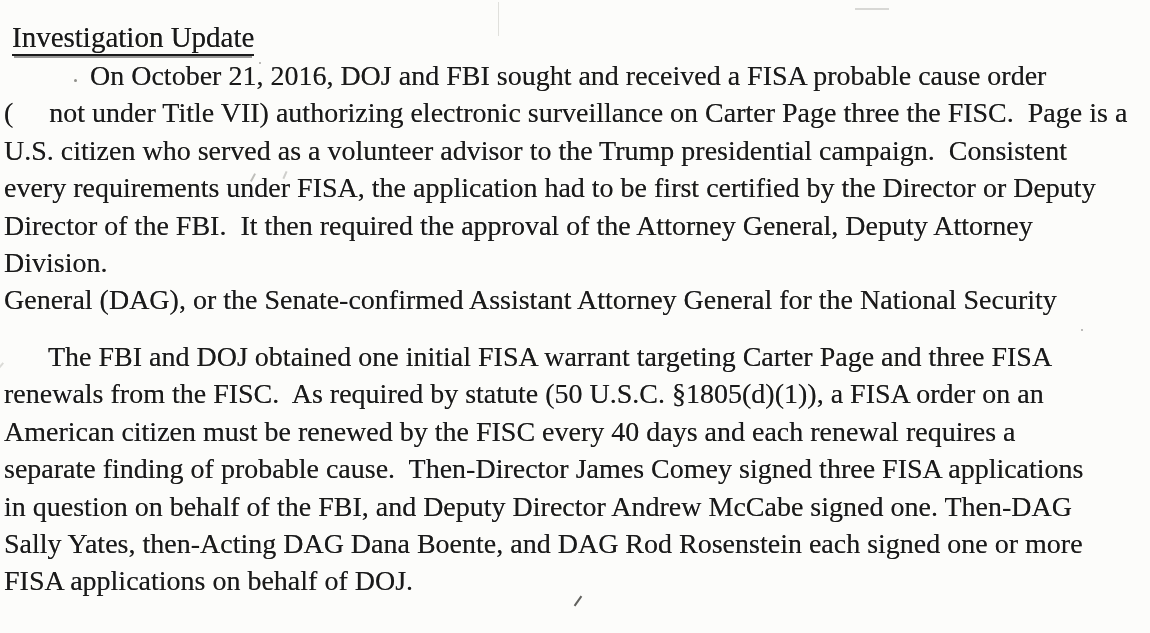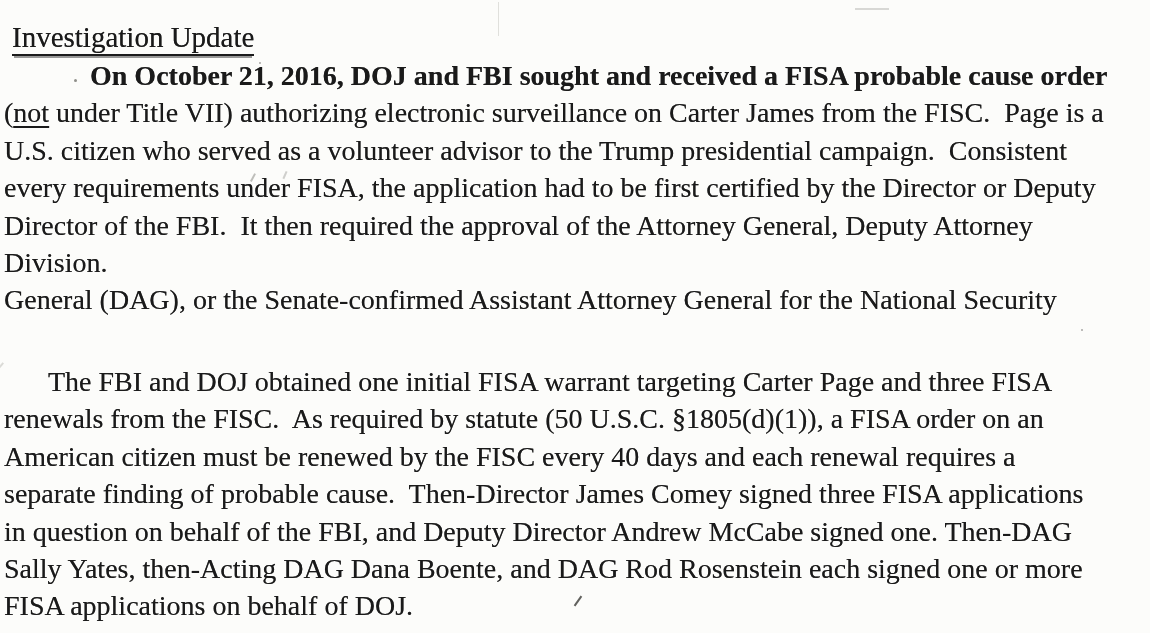--- a/index.html
+++ b/index.html
@@ -37,31 +37,31 @@
   }
   .para {
     position: absolute;
     left: 4px;
     right: 0;
     font-size: 28px;
     line-height: 37.4px;
     text-shadow: 0 0 0.55px rgba(15,15,15,0.6);
   }
   .para-1 { top: 57px; }
-  .para-2 { top: 363px; }
+  .para-2 { top: 338px; }
   .tline {
     white-space: pre;
     height: 37.4px;
   }
-  .indent-1 { text-indent: 86px; font-weight: bold; }
+  .indent-1 { text-indent: 86px; }
   .indent-2 { text-indent: 44px; }
   .u-word {
-    text-decoration: underline;
     text-decoration-thickness: 2px;
     text-underline-offset: 4px;
+    margin-left: 36px;
   }
   
   .artifact {
     position: absolute;
     pointer-events: none;
   }
   .dot {
     border-radius: 50%;
     background: #55544f;
   }
@@ -95,21 +95,21 @@
 </style>
 </head>
 <body>
 
 <div class="page">
 
   <h1 class="doc-heading"><span class="head-inner">Investigation Update</span></h1>
 
   <div class="para para-1">
     <div class="tline indent-1">On October 21, 2016, DOJ and FBI sought and received a FISA probable cause order</div>
-    <div class="tline"><span>(</span><span class="u-word">not</span><span> under Title VII) authorizing electronic surveillance on Carter James from the FISC.  Page is a</span></div>
+    <div class="tline"><span>(</span><span class="u-word">not</span><span> under Title VII) authorizing electronic surveillance on Carter Page three the FISC.  Page is a</span></div>
     <div class="tline">U.S. citizen who served as a volunteer advisor to the Trump presidential campaign.  Consistent</div>
     <div class="tline">every requirements under FISA, the application had to be first certified by the Director or Deputy</div>
     <div class="tline">Director of the FBI.  It then required the approval of the Attorney General, Deputy Attorney</div>
     <div class="tline">Division.</div>
     <div class="tline">General (DAG), or the Senate-confirmed Assistant Attorney General for the National Security</div>
   </div>
 
   <div class="para para-2">
     <div class="tline indent-2">The FBI and DOJ obtained one initial FISA warrant targeting Carter Page and three FISA</div>
     <div class="tline">renewals from the FISC.  As required by statute (50 U.S.C. §1805(d)(1)), a FISA order on an</div>

